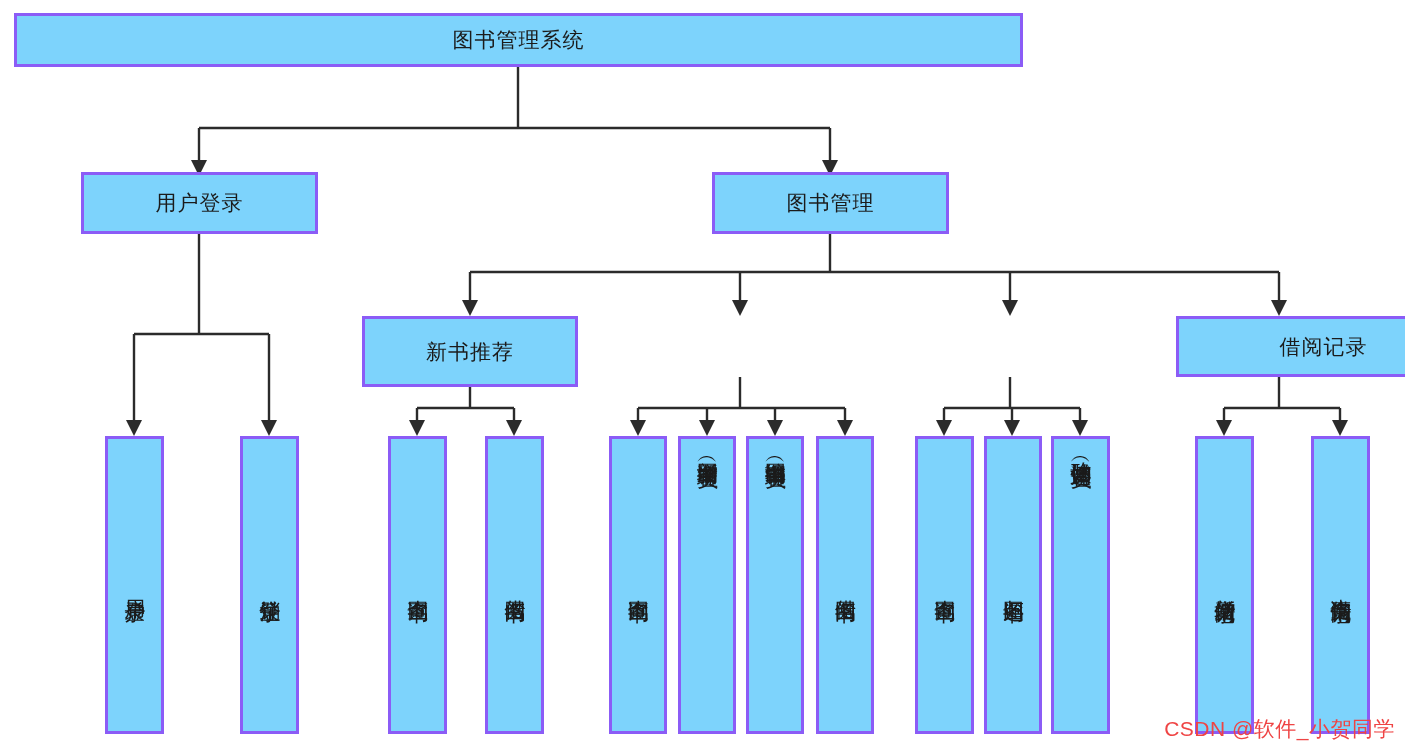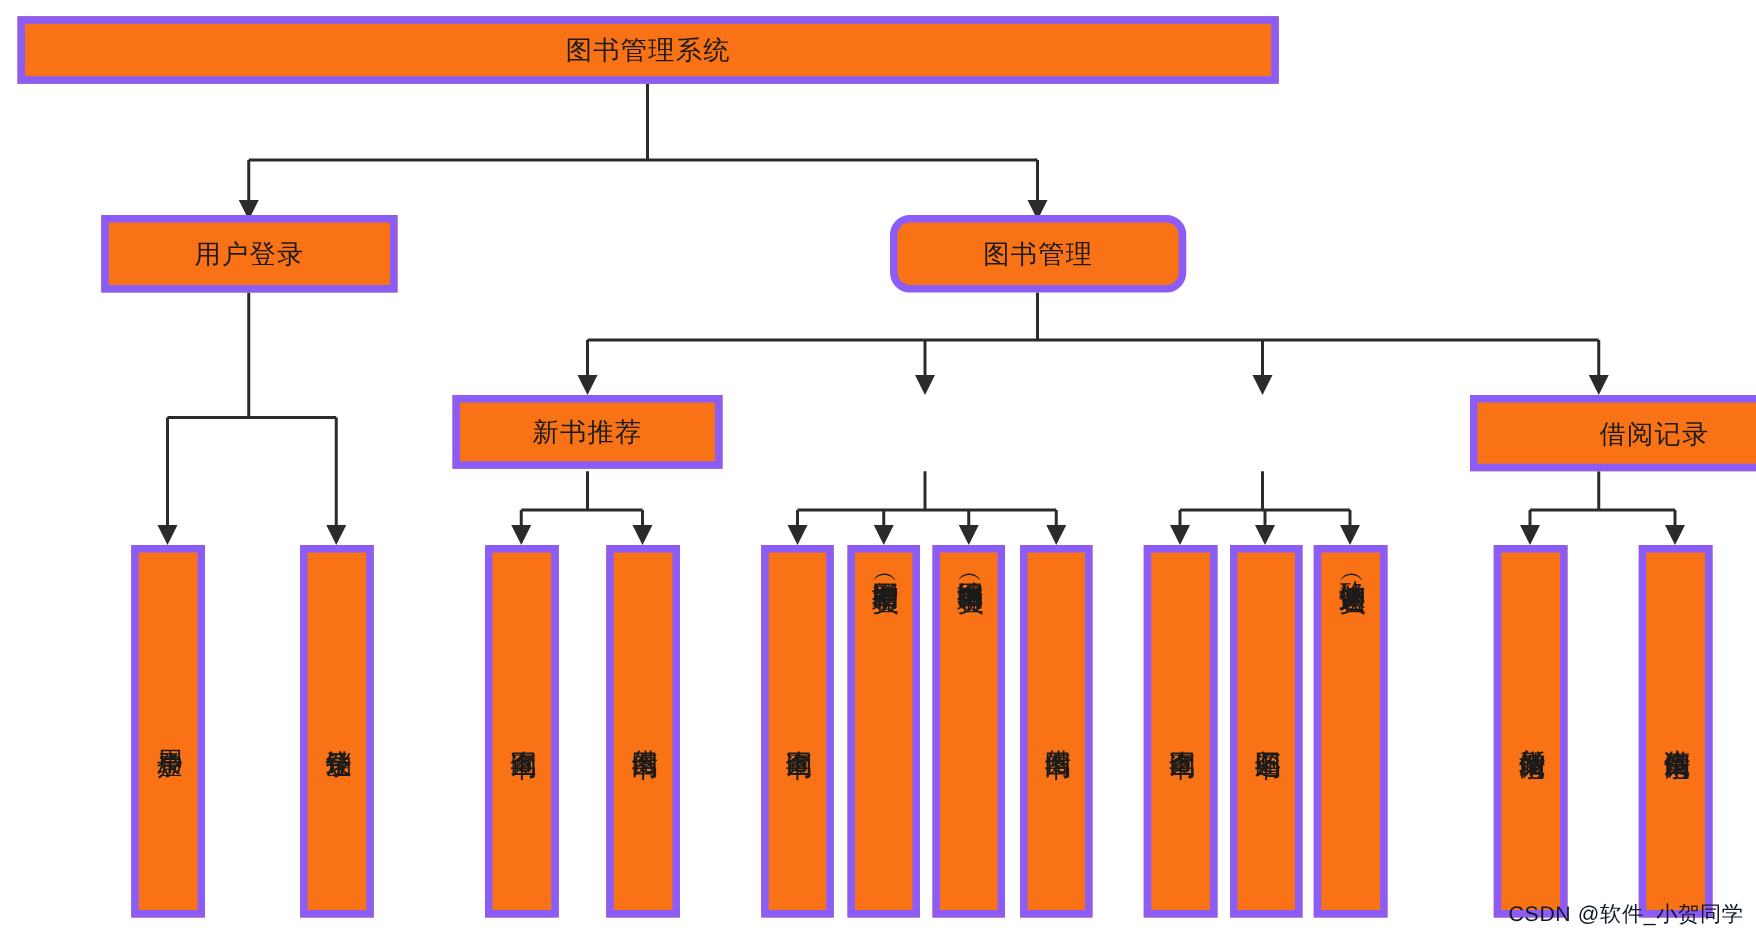--- a/index.html
+++ b/index.html
@@ -13,22 +13,22 @@
   #canvas {
     position: relative;
     width: 1405px;
     height: 747px;
     background: #ffffff;
     overflow: hidden;
   }
   .node {
     position: absolute;
     box-sizing: border-box;
-    border: 6px solid #8b5cf6;
-    background: #f97316;
+    border: 3px solid #8b5cf6;
+    background: #7dd3fc;
     display: flex;
     align-items: center;
     justify-content: center;
     color: #1b1b1b;
   }
   .node.h {
     font-size: 21px;
     letter-spacing: 1px;
   }
   .node.v {
@@ -61,22 +61,22 @@
     stroke-width: 2.4;
     fill: none;
   }
   #edges polygon {
     fill: #2b2b2b;
   }
   .watermark {
     position: absolute;
     right: 10px;
     bottom: 4px;
-    font-size: 17px;
-    color: #0f172a;
+    font-size: 21px;
+    color: #ef4444;
     white-space: nowrap;
     letter-spacing: 0.5px;
   }
 </style>
 </head>
 <body>
 
 <div id="canvas">
 
   <svg id="edges" viewBox="0 0 1405 747" xmlns="http://www.w3.org/2000/svg">
@@ -138,23 +138,23 @@
     <path d="M 1224,408 L 1340,408"></path>
     <path d="M 1224,408 L 1224,420"></path>
     <polygon points="1216,420 1232,420 1224,436"></polygon>
     <path d="M 1340,408 L 1340,420"></path>
     <polygon points="1332,420 1348,420 1340,436"></polygon>
   </svg>
 
   <div class="node h" style="left:14px; top:13px; width:1009px; height:54px;">图书管理系统</div>
 
   <div class="node h" style="left:81px; top:172px; width:237px; height:62px;">用户登录</div>
-  <div class="node h" style="left:712px; top:172px; width:237px; height:62px;border-radius:16px;">图书管理</div>
-
-  <div class="node h" style="left:362px; top:316px; width:216px; height:59px;">新书推荐</div>
+  <div class="node h" style="left:712px; top:172px; width:237px; height:62px;">图书管理</div>
+
+  <div class="node h" style="left:362px; top:316px; width:216px; height:71px;">新书推荐</div>
   <div class="node h" style="left:1176px; top:316px; width:256px; height:61px;padding-left:39px;">借阅记录</div>
 
   <div class="node v mid" style="left:105px; top:436px; width:59px; height:298px;">
     <span class="vtext">用户登录</span>
   </div>
   <div class="node v mid" style="left:240px; top:436px; width:59px; height:298px;">
     <span class="vtext">注销登录</span>
   </div>
 
   <div class="node v mid" style="left:388px; top:436px; width:59px; height:298px;">

